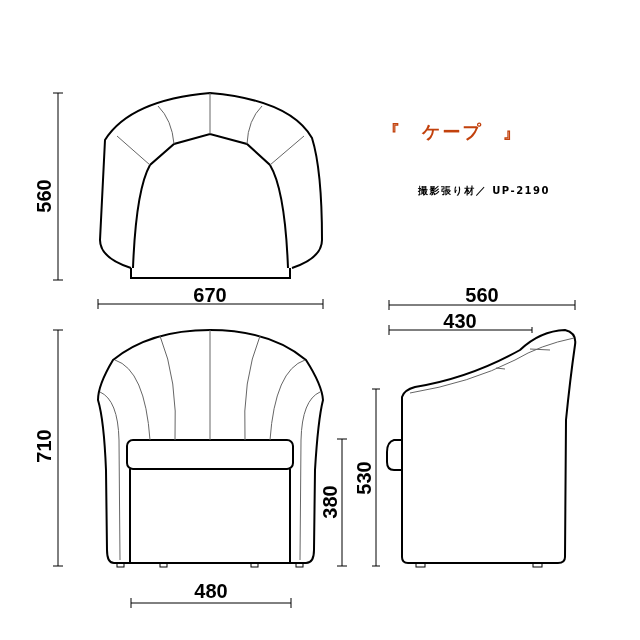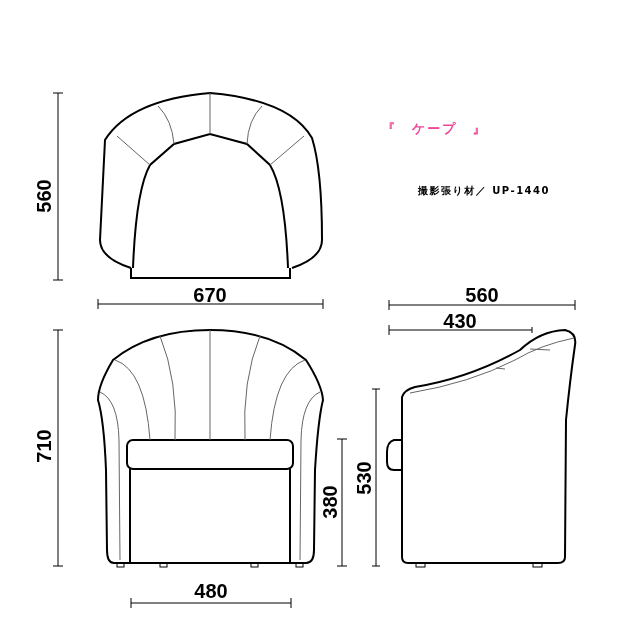--- a/index.html
+++ b/index.html
@@ -1,26 +1,26 @@
 <!DOCTYPE html>
 <html><head>
   <meta charset="utf-8">
   <style>
     html, body { margin: 0; padding: 0; background: #ffffff; }
     body { width: 640px; height: 640px; position: relative; overflow: hidden; font-family: "Liberation Sans", sans-serif; }
     svg { position: absolute; left: 0; top: 0; }
     .dimtxt { font-family: "Liberation Sans", sans-serif; font-weight: bold; font-size: 20px; fill: #000; }
-    .title { position: absolute; left: 382px; top: 120px; font-family: Liberation Mono, monospace; font-weight: bold; font-size: 13px; color: #ec4899; letter-spacing: 2px; white-space: pre; }
+    .title { position: absolute; left: 382px; top: 120px; font-family: Liberation Mono, monospace; font-weight: bold; font-size: 18px; color: #c2410c; letter-spacing: 2px; white-space: pre; }
     .subtitle { position: absolute; left: 418px; top: 184px; font-family: "DejaVu Sans", sans-serif; font-weight: bold; font-size: 10px; color: #000; letter-spacing: 1.5px; white-space: pre; }
   </style>
 </head>
 <body>
 
 <div class="title">『　ケープ　』</div>
-<div class="subtitle">撮影張り材／ UP-1440</div>
+<div class="subtitle">撮影張り材／ UP-2190</div>
 
 <svg width="640" height="640" viewBox="0 0 640 640">
 
   <g fill="none" stroke="#000" stroke-width="2">
 
     <path d="M131,268 Q100,258 100,240 L105,140 Q130,100 210,93 Q290,100 312,138 Q322,170 322,240 Q322,258 292,268"></path>
 
     <path d="M131,268 L131,278 L290,278 L290,268"></path>
     <path d="M133,268 Q136,190 150,165 L174,144 L210,134 L247,144 L270,165 Q285,190 288,268"></path>
 

